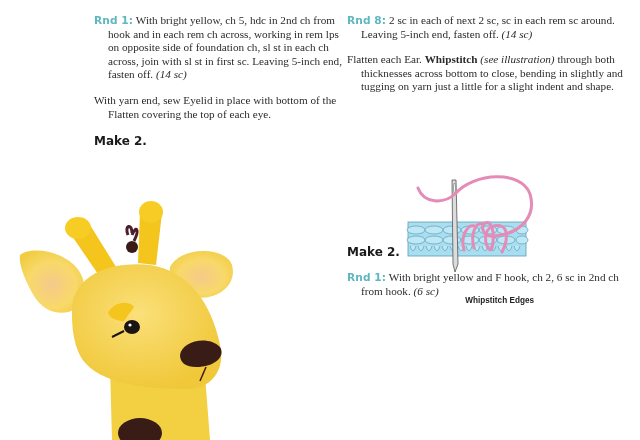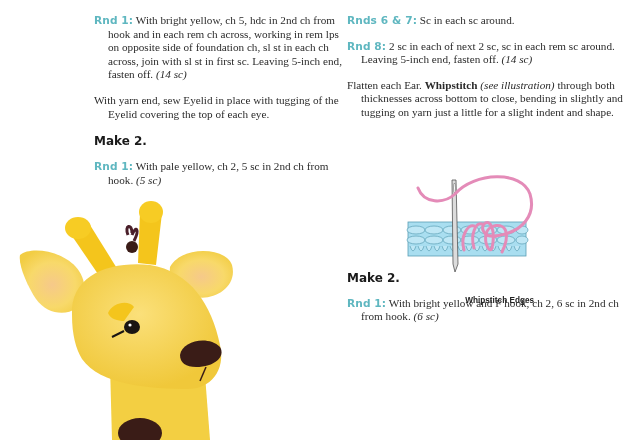--- a/index.html
+++ b/index.html
@@ -27,31 +27,25 @@
              font-size:8.2px; color:#222; }
   .photo { position:absolute; left:0; top:195px; width:260px; height:245px; }
 </style>
 </head>
 <body>
 
 <div class="col col-left">
   <p class="para">
     <span class="rnd">Rnd 1:</span><span> With bright yellow, ch 5, hdc in 2nd ch from hook and in each rem ch across, working in rem lps on opposite side of foundation ch, sl st in each ch across, join with sl st in first sc. Leaving 5-inch end, fasten off. </span><span class="count">(14 sc)</span>
   </p>
-  <p class="para" style="margin-bottom:14px">With yarn end, sew Eyelid in place with tugging of the Eyelid covering the top of each eye.</p>
+  <p class="para" style="margin-bottom:14px">With yarn end, sew Eyelid in place with bottom of the Flatten covering the top of each eye.</p>
   <p class="subhead">Make 2.</p>
-  <p class="para">
-    <span class="rnd">Rnd 1:</span><span> With pale yellow, ch 2, 5 sc in 2nd ch from hook. </span><span class="count">(5 sc)</span>
-  </p>
 </div>
 
 <div class="col col-right">
-  <p class="para">
-    <span class="rnd">Rnds 6 &amp; 7:</span><span> Sc in each sc around.</span>
-  </p>
   <p class="para">
     <span class="rnd">Rnd 8:</span><span> 2 sc in each of next 2 sc, sc in each rem sc around. Leaving 5-inch end, fasten off. </span><span class="count">(14 sc)</span>
   </p>
   <p class="para">
     <span>Flatten each Ear. </span><span class="bold">Whipstitch</span><span class="ital"> (see illustration)</span><span> through both thicknesses across bottom to close, bending in slightly and tugging on yarn just a little for a slight indent and shape.</span>
   </p>
   <div style="height:140px"></div>
   <p class="subhead">Make 2.</p>
   <p class="para">
     <span class="rnd">Rnd 1:</span><span> With bright yellow and F hook, ch 2, 6 sc in 2nd ch from hook. </span><span class="count">(6 sc)</span>

